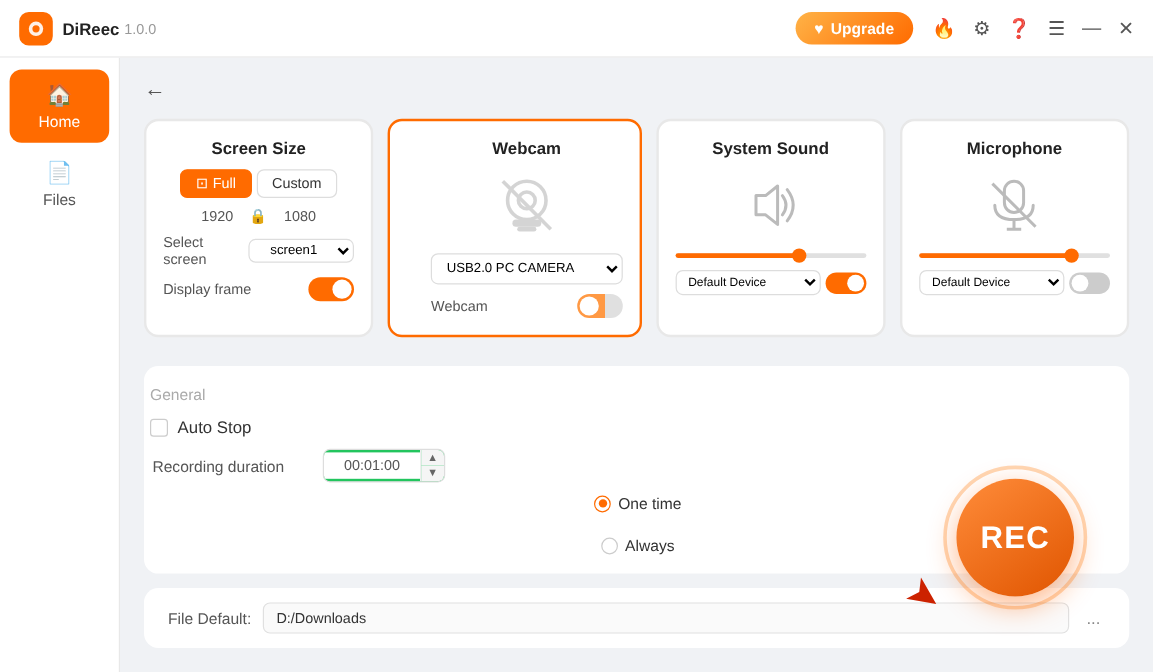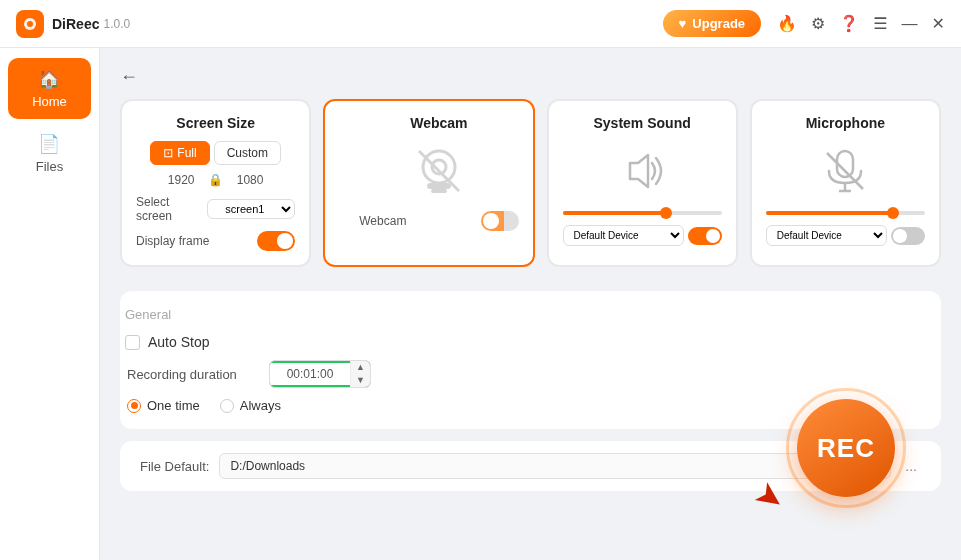--- a/index.html
+++ b/index.html
@@ -388,20 +388,21 @@
       font-size: 9px;
       padding: 2px 5px;
       color: #666;
       line-height: 1;
     }
     .radio-row {
       display: flex;
       align-items: center;
       gap: 20px;
       padding-left: 2px;
+      flex-direction: column;
     }
     .radio-opt {
       display: flex;
       align-items: center;
       gap: 6px;
       font-size: 13px;
       color: #333;
       cursor: pointer;
     }
     .radio-circle {
@@ -571,20 +572,23 @@
           <div class="card-title">Webcam</div>
           <div class="webcam-icon-area">
             <svg class="webcam-svg" width="60" height="60" viewBox="0 0 60 60">
               <circle cx="30" cy="26" r="16" fill="none" stroke="#aaa" stroke-width="3"></circle>
               <circle cx="30" cy="26" r="7" fill="none" stroke="#aaa" stroke-width="3"></circle>
               <line x1="10" y1="10" x2="50" y2="50" stroke="#aaa" stroke-width="3"></line>
               <rect x="18" y="42" width="24" height="6" rx="3" fill="#aaa"></rect>
               <rect x="22" y="48" width="16" height="4" rx="2" fill="#aaa"></rect>
             </svg>
           </div>
+          <select class="webcam-select">
+            <option>USB2.0 PC CAMERA</option>
+          </select>
           <div class="webcam-toggle-row">
             <span>Webcam</span>
             <div class="toggle" style="background: linear-gradient(to right, #ff9944 60%, #e0e0e0 60%);">
               <div class="toggle-knob"></div>
             </div>
           </div>
         </div>
 
         <div class="card sound-card">
           <div class="card-title">System Sound</div>

